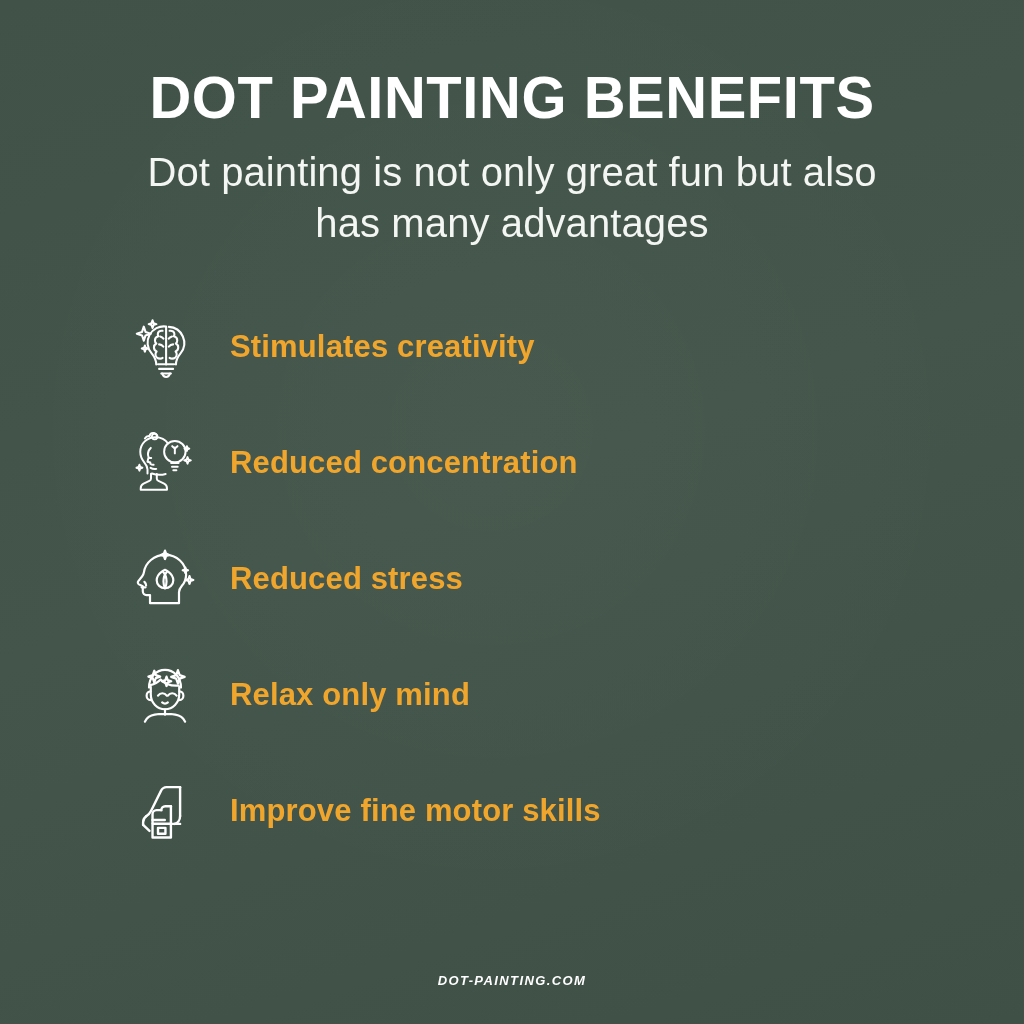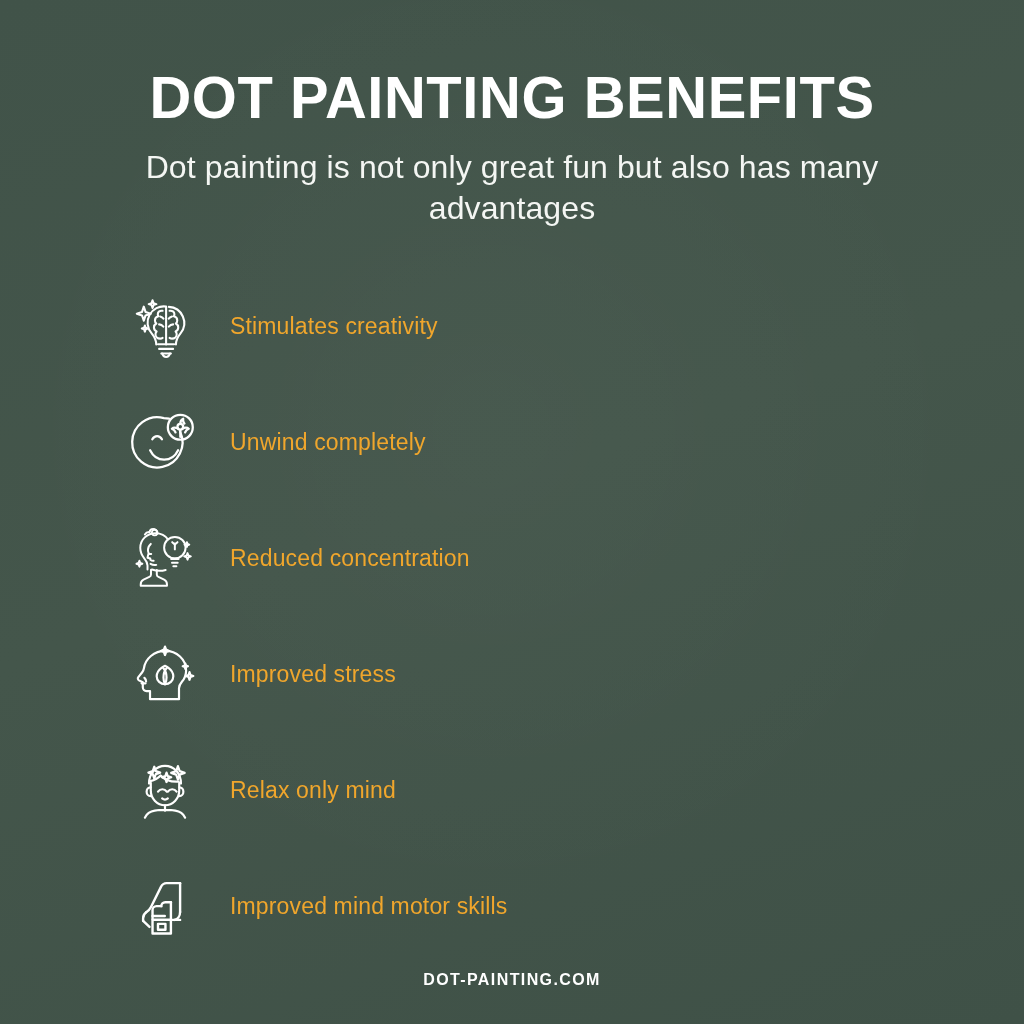--- a/index.html
+++ b/index.html
@@ -44,21 +44,21 @@
     font-weight: 700;
     letter-spacing: 0.6px;
     line-height: 1.05;
     transform: scaleX(0.965);
     transform-origin: center;
   }
   .subtitle {
     margin: 18px auto 0;
     width: 740px;
     color: #f4f6f3;
-    font-size: 32px;
+    font-size: 40px;
     font-weight: 300;
     line-height: 1.28;
     letter-spacing: 0.1px;
   }
 
   
   .benefits {
     width: 100%;
     margin-top: 40px;
     padding-left: 128px;
@@ -80,39 +80,40 @@
     justify-content: center;
     margin-right: 28px;
   }
   .benefit-icon svg {
     display: block;
     width: 70px;
     height: 70px;
   }
   .benefit-label {
     color: #f0a62c;
-    font-size: 23px;
-    font-weight: 400;
+    font-size: 31px;
+    font-weight: 700;
     letter-spacing: 0.15px;
     white-space: nowrap;
   }
 
   
   .footer {
     position: absolute;
     left: 0;
     right: 0;
     bottom: 35px;
     text-align: center;
   }
   .footer-text {
     color: #ffffff;
-    font-size: 16px;
+    font-size: 13px;
     font-weight: 700;
     letter-spacing: 1.4px;
+    font-style: italic;
   }
 </style>
 </head>
 <body>
 
 <div id="poster">
 
   <div class="header">
     <h1 class="title">DOT PAINTING BENEFITS</h1>
     <p class="subtitle">Dot painting is not only great fun but also has many advantages</p>
@@ -137,36 +138,20 @@
           <path d="M28.6 56.2h8.8"></path>
           <path d="M29.4 56.2c.6 2 2 3.2 3.6 3.2s3-1.2 3.6-3.2"></path>
           <path d="M12.6 13.4l1.6 4.8 4.8 1.6-4.8 1.6-1.6 4.8-1.6-4.8-4.8-1.6 4.8-1.6z"></path>
           <path d="M20.6 7.6l.9 2.6 2.6.9-2.6.9-.9 2.6-.9-2.6-2.6-.9 2.6-.9z"></path>
           <path d="M13.6 30.6l.7 2.1 2.1.7-2.1.7-.7 2.1-.7-2.1-2.1-.7 2.1-.7z"></path>
         </svg>
       </span>
       <span class="benefit-label">Stimulates creativity</span>
     </div>
 
-    <div class="benefit-row">
-      <span class="benefit-icon">
-        <svg viewBox="0 0 64 64" fill="none" stroke="#ffffff" stroke-width="2.1" stroke-linecap="round" stroke-linejoin="round">
-          <path d="M45.8 21.6A23 23 0 1 1 31 9.2c1.6 0 3.2.2 4.7.5"></path>
-          <circle cx="46" cy="17.6" r="11.4"></circle>
-          <circle cx="46" cy="17.2" r="2.6"></circle>
-          <path d="M46 14.6c0-2.6 1.1-4.2 2.6-4.8-.3 1.8.2 3.5 1.2 4.4"></path>
-          <path d="M48.3 18.6c2.4-1 4.3-.7 5.4.4-1.7.7-2.9 2-3.3 3.3"></path>
-          <path d="M43.7 18.6c-2.4-1-4.3-.7-5.4.4 1.7.7 2.9 2 3.3 3.3"></path>
-          <path d="M46 20.2v6.2"></path>
-          <path d="M20.4 28.6c1-1.8 2.6-2.9 4.4-2.9s3.4 1.1 4.4 2.9"></path>
-          <path d="M18.4 38.6c2.6 5.4 7.4 8.6 12.8 8.6s10.2-3.2 12.8-8.6"></path>
-        </svg>
-      </span>
-      <span class="benefit-label">Unwind completely</span>
-    </div>
 
     <div class="benefit-row">
       <span class="benefit-icon">
         <svg viewBox="0 0 64 64" fill="none" stroke="#ffffff" stroke-width="1.8" stroke-linecap="round" stroke-linejoin="round">
           <path d="M34.8 14.2c-2.4-3.6-6.8-5.8-11.4-5.8-7.8 0-14 5.8-14 13.4 0 4 1.6 7.2 3.6 9.6 1.8 2.1 3 4 3 6.6v3.6"></path>
           <path d="M20 41.6c4 1.4 8.6 1.6 12.6.4"></path>
           <path d="M19 18.2c-1.6 1.4-2.6 3.4-2.6 5.6 0 1.3.3 2.4.9 3.4"></path>
           <path d="M19.4 27.4h-2.6l-.8 3.4 2.6.8"></path>
           <path d="M18.6 32.6c.8.7 1.9 1.1 3 1"></path>
           <path d="M18.8 36.4c1.5 1 3.4 1.4 5.2 1"></path>
@@ -194,21 +179,21 @@
           <path d="M14.2 39.6h-3.6"></path>
           <path d="M13.2 34.6c1 .9 1.5 2 1.5 3.3"></path>
           <path d="M32 40.4c-4.2 0-7.6-3.2-7.6-7.2 0-3.2 2.3-6.2 4.4-7.8 1.2-.9 2.4-1.5 3.2-1.8.8.3 2 .9 3.2 1.8 2.1 1.6 4.4 4.6 4.4 7.8 0 4-3.4 7.2-7.6 7.2z"></path>
           <path d="M32 40.4c-.9-1.9-1.4-4-1.4-6.2 0-3.5 1.3-6.7 3.3-9"></path>
           <path d="M32 40.4c.9-1.9 1.4-4 1.4-6.2 0-3.5-1.3-6.7-3.3-9"></path>
           <path d="M32 6l1 2.8L35.8 10 33 11l-1 2.8L31 11l-2.8-1L31 8.8z"></path>
           <path d="M54.4 29.4l.9 2.6 2.6.9-2.6.9-.9 2.6-.9-2.6-2.6-.9 2.6-.9z"></path>
           <path d="M50.6 21.6l.6 1.8 1.8.6-1.8.6-.6 1.8-.6-1.8-1.8-.6 1.8-.6z"></path>
         </svg>
       </span>
-      <span class="benefit-label">Improved stress</span>
+      <span class="benefit-label">Reduced stress</span>
     </div>
 
     <div class="benefit-row">
       <span class="benefit-icon">
         <svg viewBox="0 0 64 64" fill="none" stroke="#ffffff" stroke-width="2" stroke-linecap="round" stroke-linejoin="round">
           <path d="M17.4 25.2C17.4 15.6 24 9 32 9s14.6 6.6 14.6 16.2"></path>
           <path d="M18.6 23c3.6-.8 7-2.6 9.4-5.2 3.2 3.6 9.4 6 16.4 5.6"></path>
           <path d="M19 24.6v7c0 7.4 5.8 13.4 13 13.4s13-6 13-13.4v-7"></path>
           <path d="M18.8 28.6c-2 0-3.6 1.8-3.6 4s1.6 4 3.6 4"></path>
           <path d="M45.2 28.6c2 0 3.6 1.8 3.6 4s-1.6 4-3.6 4"></path>
@@ -235,21 +220,21 @@
           <path d="M28.6 31.2h-4.4c-2 0-3.6 1.6-3.6 3.6v8.4"></path>
           <path d="M20.6 40.2h11.2"></path>
           <path d="M28.6 31.2c0-2 1.6-3.6 3.6-3.6h5.2"></path>
           <path d="M37.4 27.6v16.4"></path>
           <rect x="20.6" y="43.6" width="16.8" height="12.6"></rect>
           <rect x="25.6" y="47.4" width="6.8" height="5.4"></rect>
           <path d="M37.4 43.8h8.4"></path>
           <path d="M45.8 36.6c0 3.6-2.2 6.6-5.2 7.2"></path>
         </svg>
       </span>
-      <span class="benefit-label">Improved mind motor skills</span>
+      <span class="benefit-label">Improve fine motor skills</span>
     </div>
 
   </div>
 
   <div class="footer">
     <span class="footer-text">DOT-PAINTING.COM</span>
   </div>
 
 </div>
 

